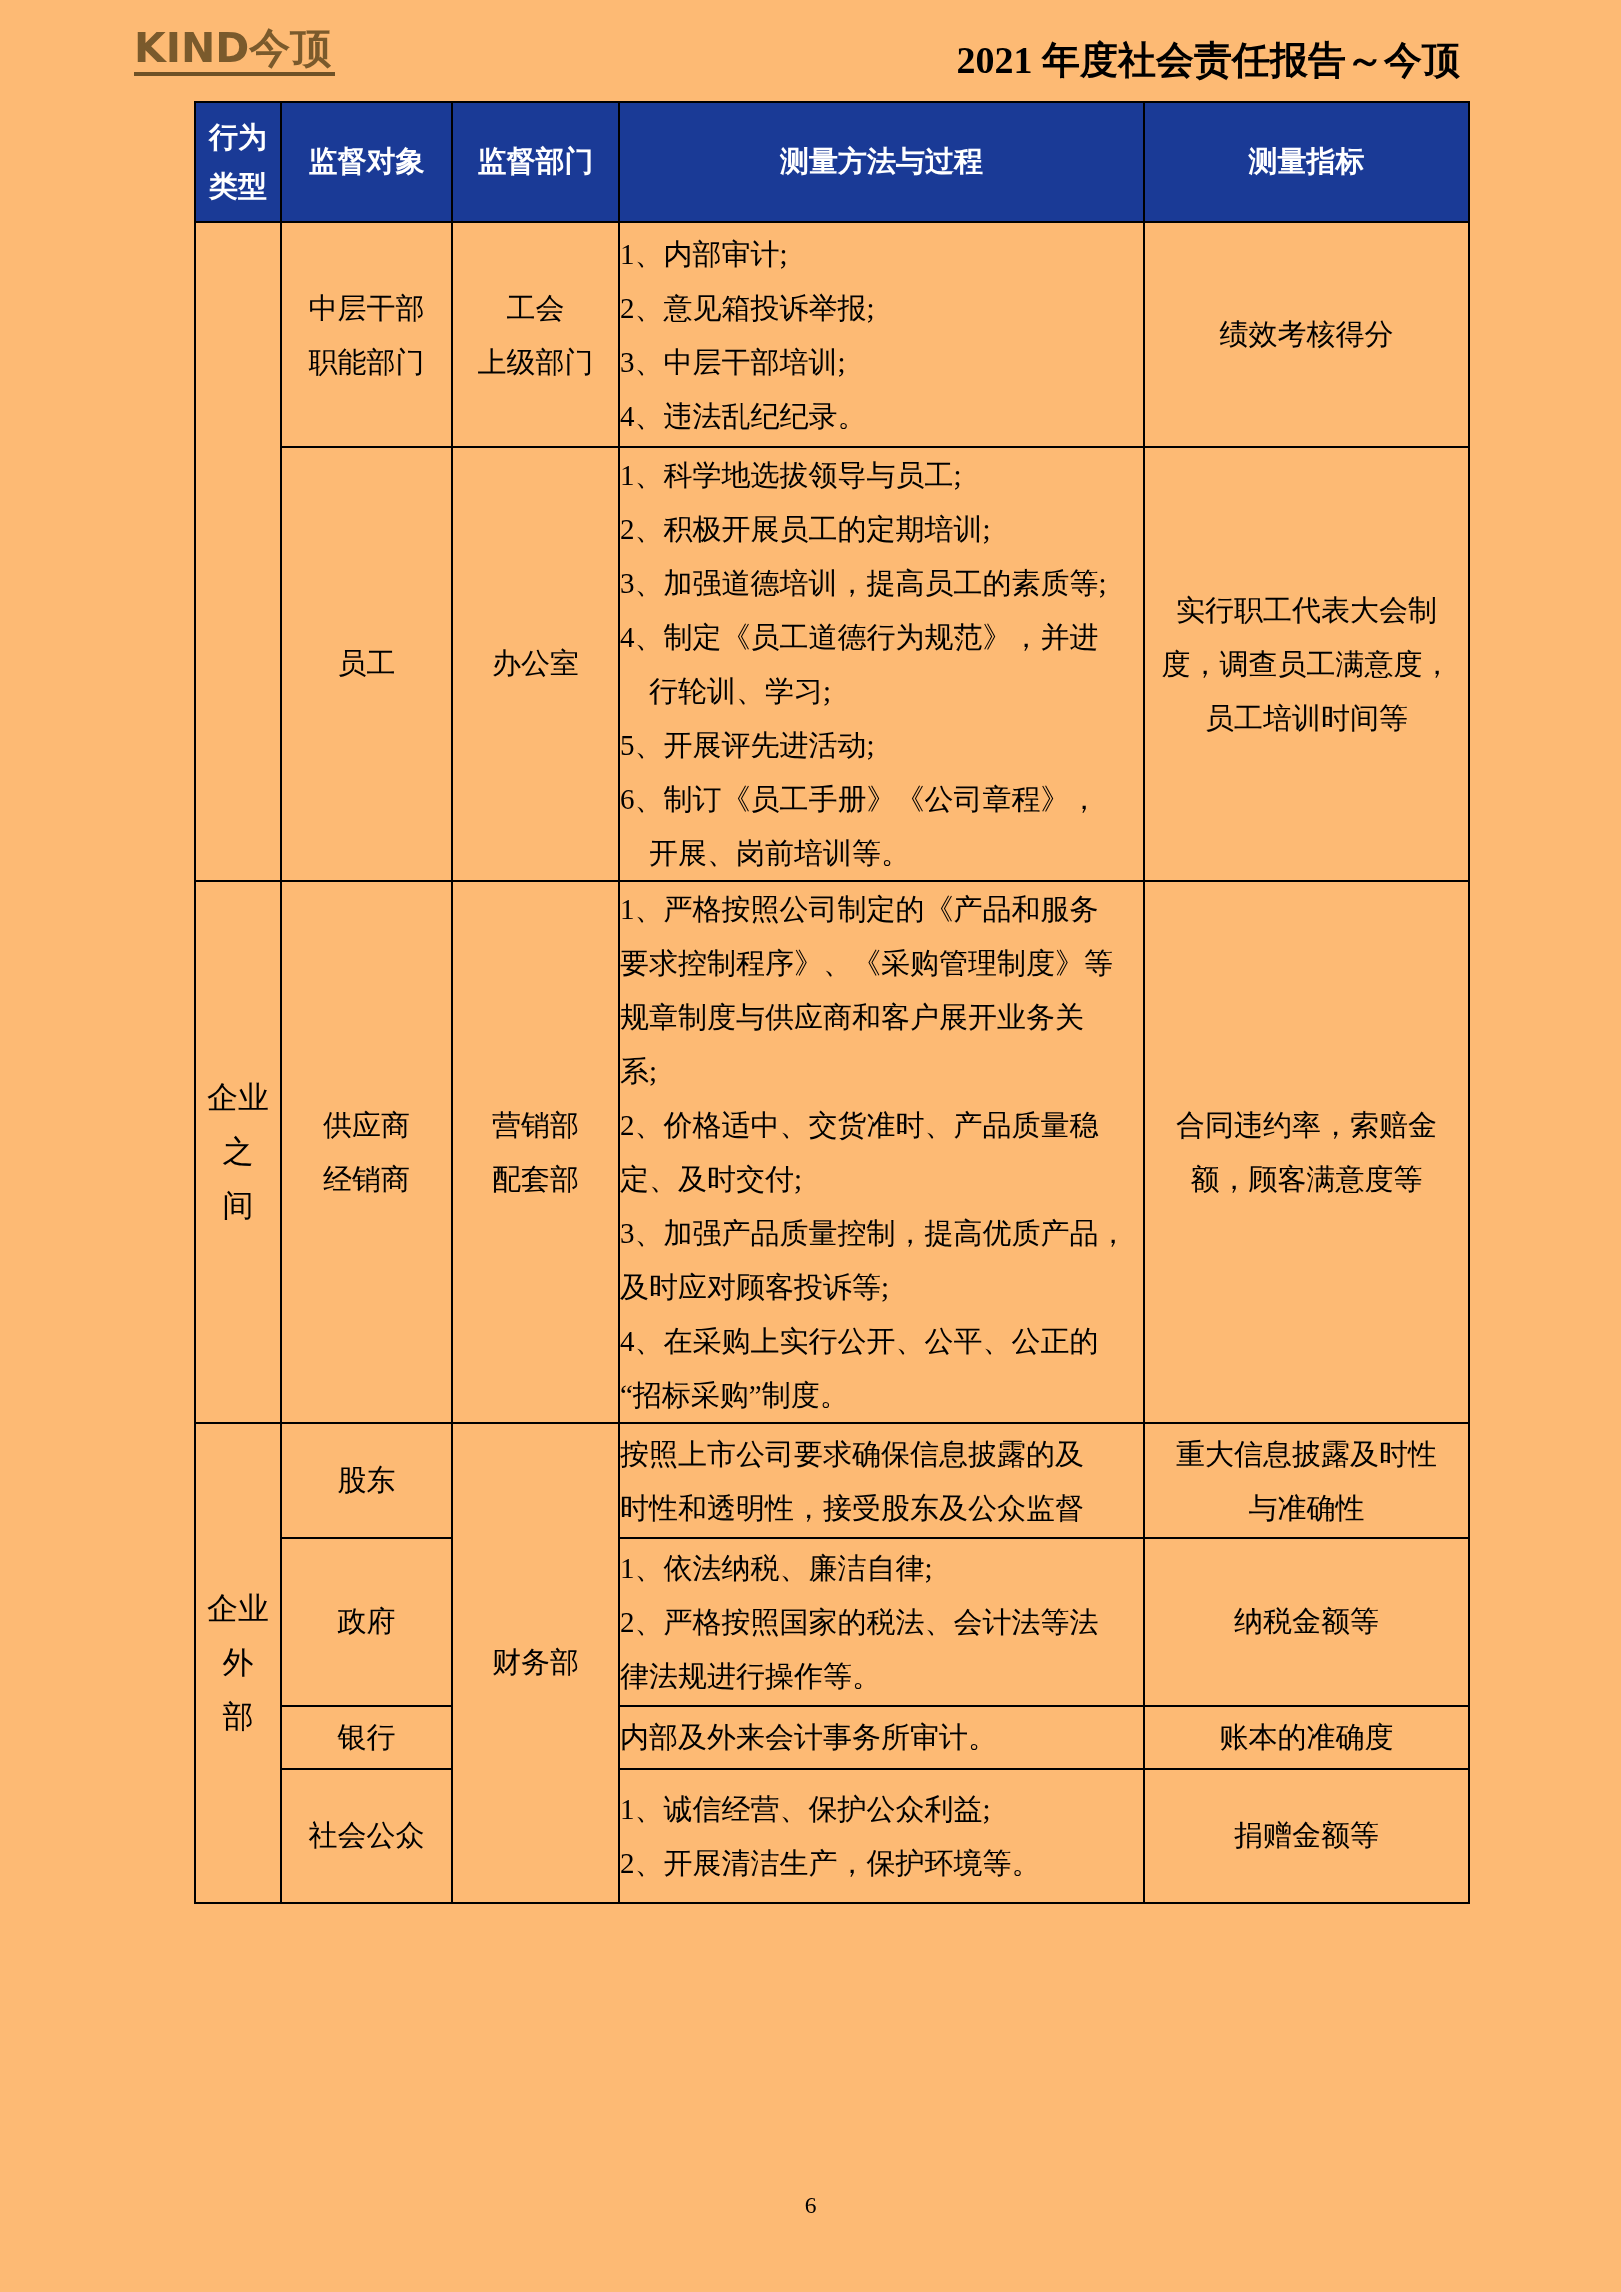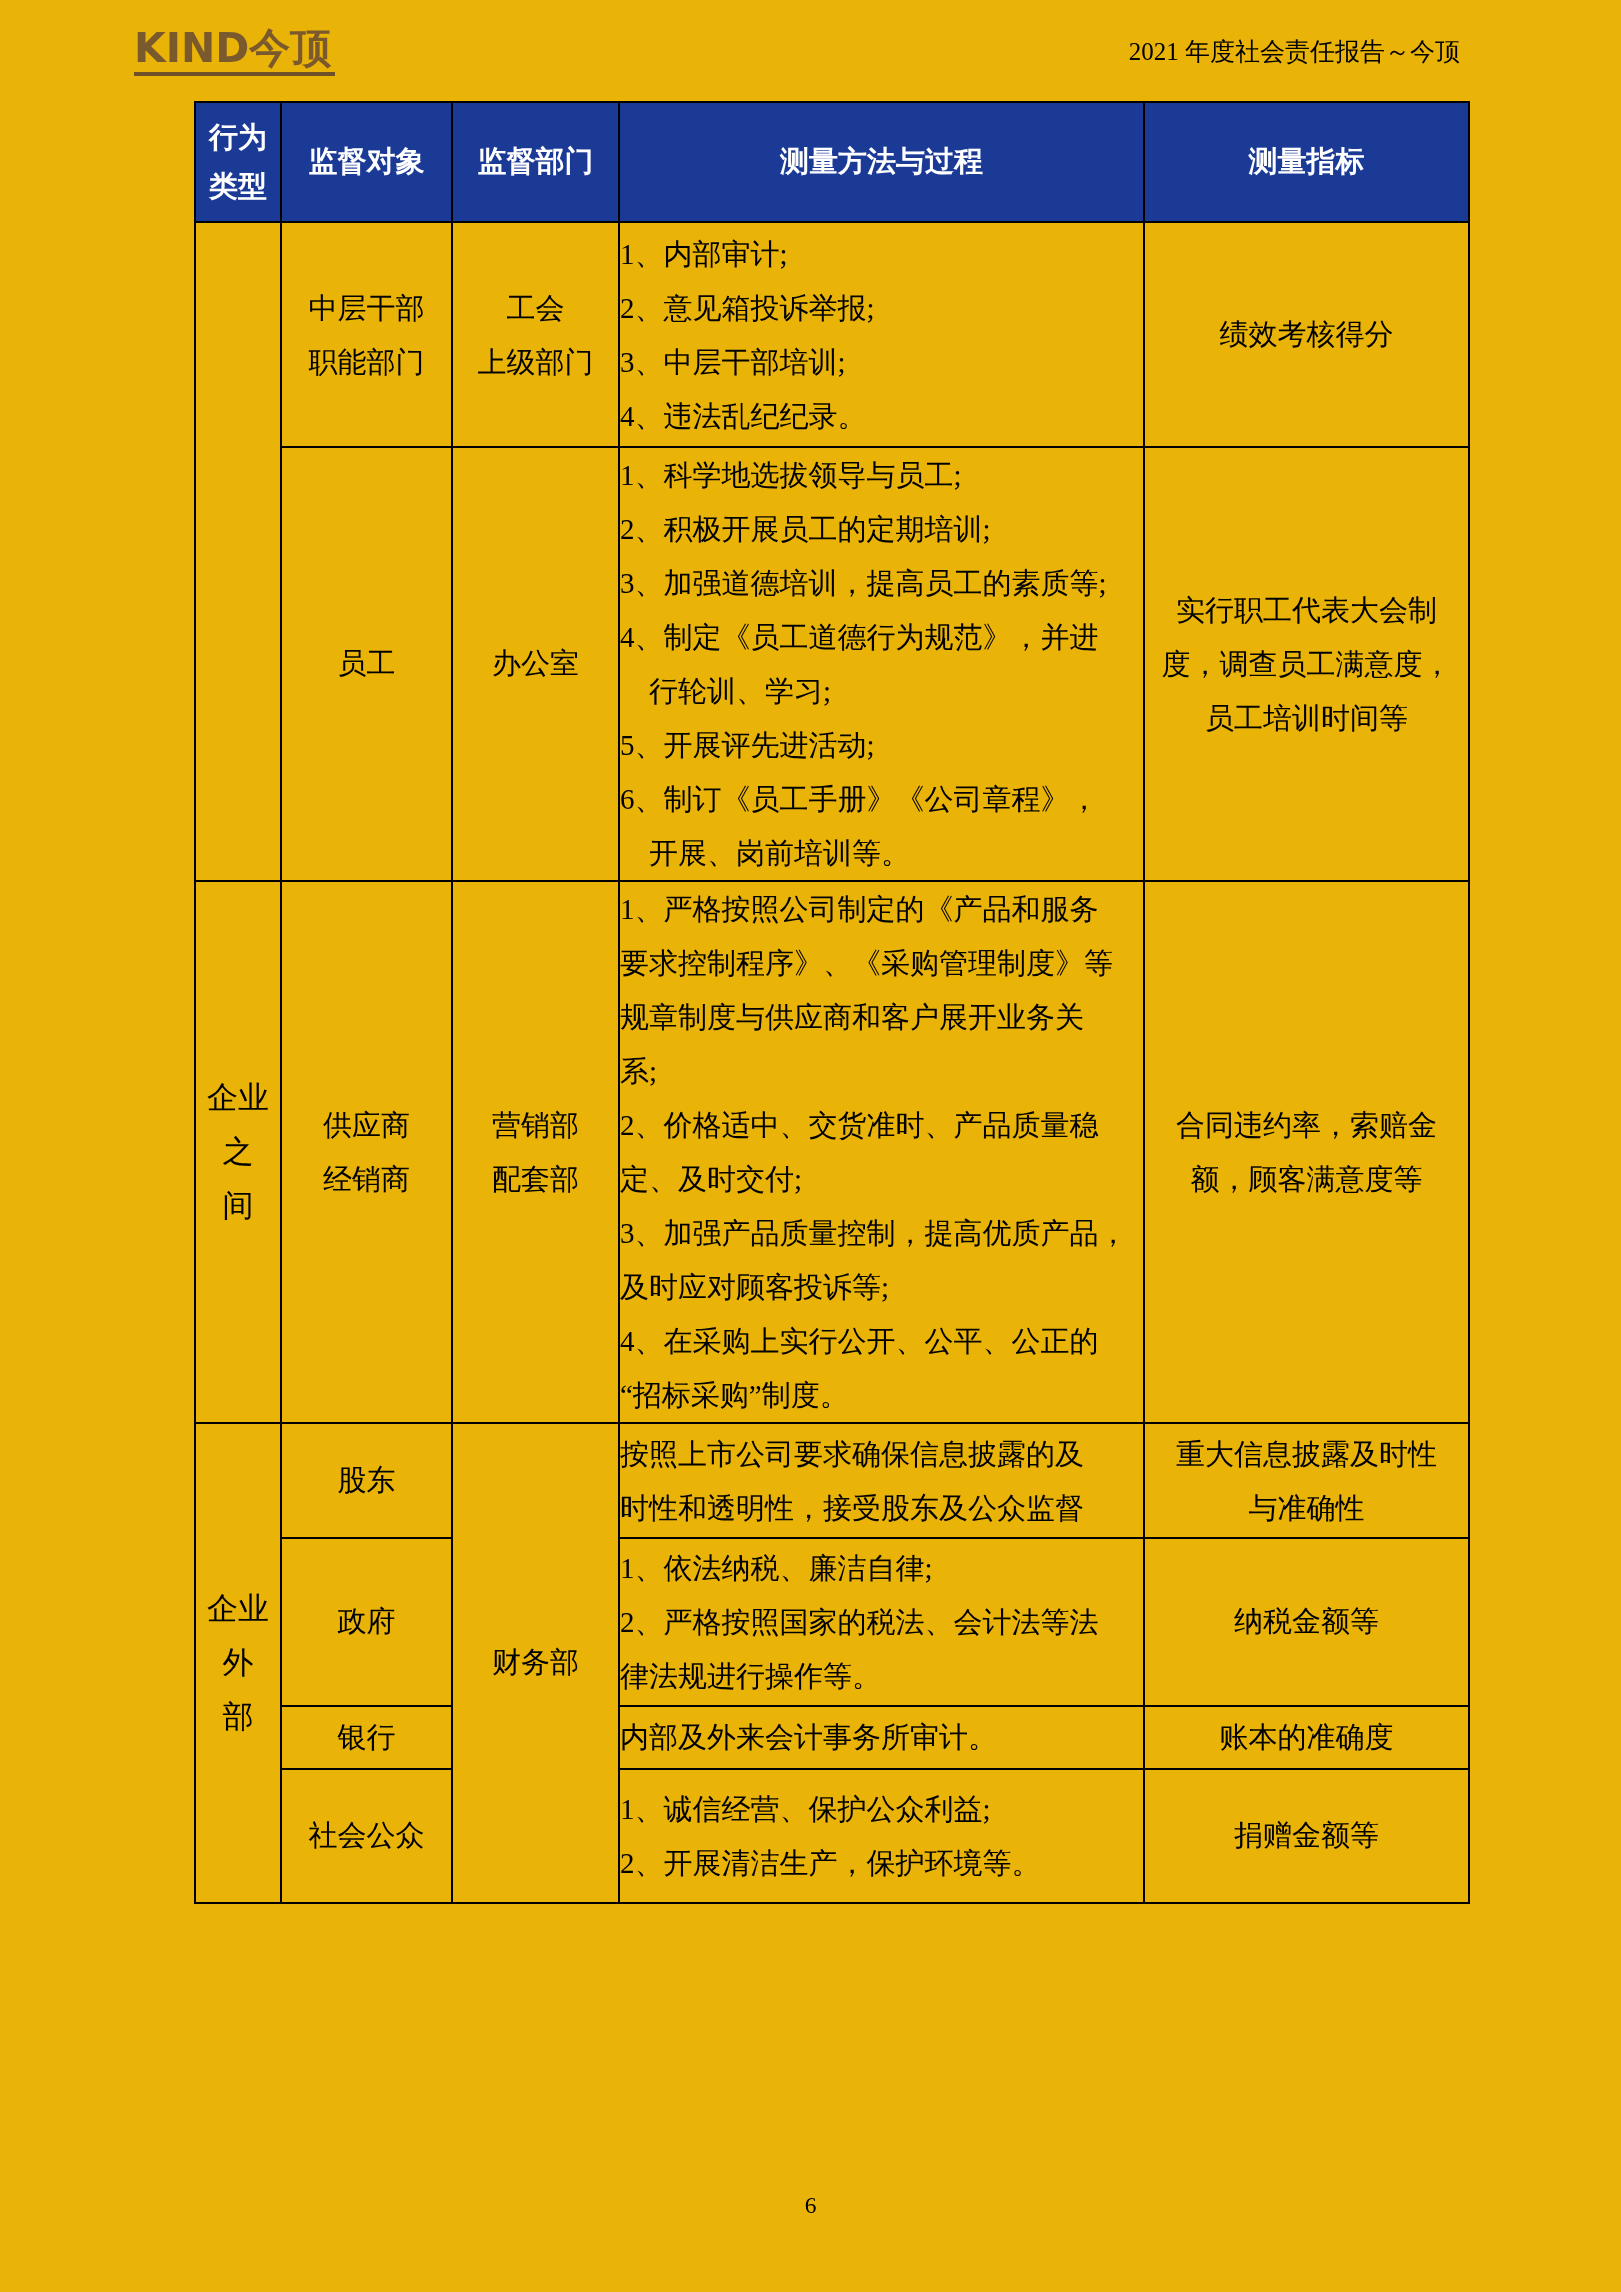--- a/index.html
+++ b/index.html
@@ -1,38 +1,38 @@
 <!DOCTYPE html>
 <html lang="zh"><head>
 <meta charset="utf-8">
 <style>
   html,body { margin:0; padding:0; background:#e8e8e8; }
   .page {
     position:relative;
     width:1621px; height:2293px;
     margin:0 auto;
-    background:#eab308;
+    background:#fdba74;
     font-family:"Liberation Serif","DejaVu Serif",serif;
     color:#000;
     overflow:hidden;
   }
 
   
   .logo {
     position:absolute; left:134px; top:25.5px;
     font-family:"DejaVu Sans","Liberation Sans",sans-serif;
     font-weight:800; font-size:41px; line-height:1.1;
     color:#7a5a2c;
     border-bottom:4.9px solid #6e5126;
     padding:0 3.9px 1px 0;
     letter-spacing:0px;
   }
   .doc-title {
     position:absolute; top:35px; right:161px;
-    font-size:25px; font-weight:normal;
+    font-size:38px; font-weight:bold;
     white-space:nowrap;
   }
 
   
   table.main {
     position:absolute; left:194px; top:101px;
     width:1274px;
     border-collapse:collapse; table-layout:fixed;
     border:2.9px solid #000;
   }

